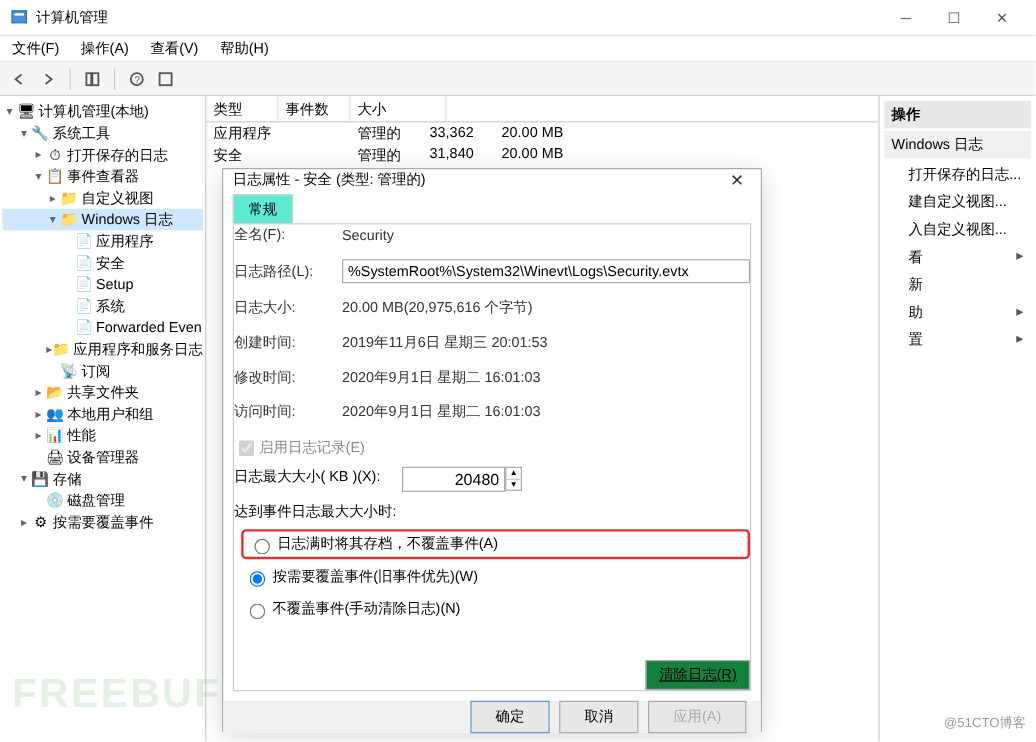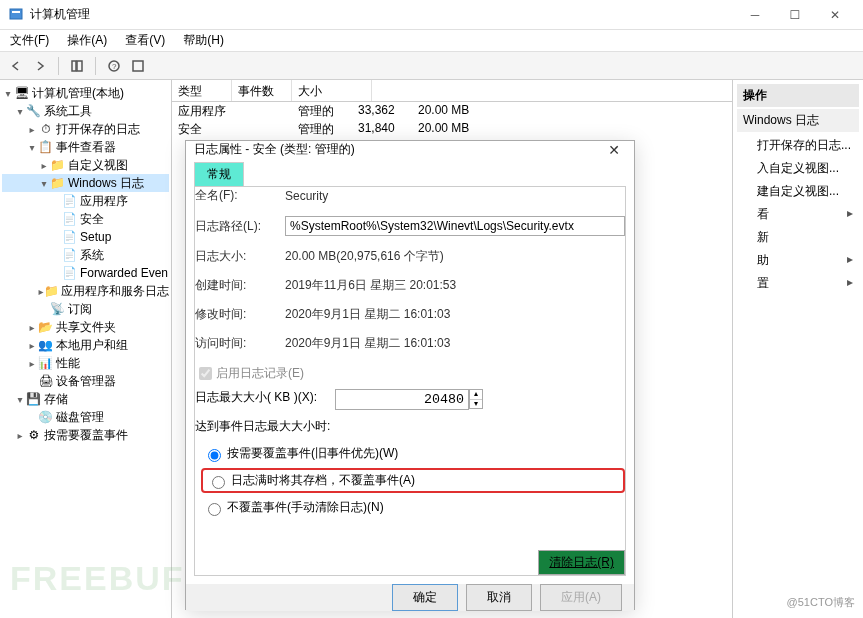--- a/index.html
+++ b/index.html
@@ -41,21 +41,21 @@
 .dbody { flex: 1; border: 1px solid #ccc; margin: 0 8px 8px 8px; padding: 0; font-size: 12px; }
 .frow { display: flex; align-items: center; margin-bottom: 12px; }
 .flabel { width: 90px; color: #333; }
 .fval { flex: 1; color: #333; }
 .fval input[type=text] { width: 100%; padding: 2px 4px; border: 1px solid #aaa; background: #fff; font-size: 12px; }
 .cb-row { display: flex; align-items: center; margin: 10px 0 6px 0; }
 .cb-row input { margin-right: 4px; }
 .cb-row .lbl { color: #888; }
 .size-row { display: flex; align-items: flex-start; margin-bottom: 8px; }
 .size-row .lbl { flex: 0 0 140px; }
-.size-row input { width: 134px; text-align: right; padding: 2px 4px; border: 1px solid #aaa; font-family: Liberation Mono, monospace; }
+.size-row input { width: 86px; text-align: right; padding: 2px 4px; border: 1px solid #aaa; }
 .spinner { display: inline-flex; flex-direction: column; border: 1px solid #aaa; height: 20px; width: 14px; }
 .spinner span { flex: 1; font-size: 8px; text-align: center; line-height: 8px; border-bottom: 1px solid #ccc; }
 .spinner span:last-child { border-bottom: none; }
 .radios { margin-left: 6px; }
 .rrow { display: flex; align-items: center; padding: 4px 2px; margin-bottom: 2px; }
 .rrow input { margin-right: 6px; }
 .rrow.highlight { border: 2px solid #e03030; border-radius: 4px; padding: 2px 4px; }
 .clearbtn { float: right; padding: 3px 10px; border: 1px solid #aaa; background: #15803d; font-size: 12px; text-decoration: underline; }
 .dfoot { height: 40px; display: flex; align-items: center; justify-content: flex-end; padding: 0 12px; gap: 8px; background: #f0f0f0; }
 .dbtn { padding: 4px 20px; border: 1px solid #aaa; background: #e8e8e8; font-size: 12px; }
@@ -241,22 +241,22 @@
       <div class="col col-type">管理的</div>
       <div class="col col-count">31,840</div>
       <div class="col col-size">20.00 MB</div>
     </div>
   </div>
 
   <div class="actions">
     <div class="ahdr">操作</div>
     <div class="asub">Windows 日志</div>
     <div class="aitem">打开保存的日志...</div>
+    <div class="aitem">建自定义视图...</div>
     <div class="aitem">入自定义视图...</div>
-    <div class="aitem">建自定义视图...</div>
     <div class="aitem arrow">看</div>
     <div class="aitem">新</div>
     <div class="aitem arrow">助</div>
     <div class="aitem arrow">置</div>
   </div>
 </div>
 
 <div class="dialog">
   <div class="dtitle">
     <span class="t">日志属性 - 安全 (类型: 管理的)</span>
@@ -298,29 +298,29 @@
     <div class="size-row">
       <span class="lbl">日志最大大小( KB )(X):</span>
       <input type="text" value="20480" style="">
       <div class="spinner">
           <span>▴</span>
           <span>▾</span>
         </div>
     </div>
     <div style="margin-bottom:6px">达到事件日志最大大小时:</div>
     <div class="radios">
-      <div class="rrow">
-          <input type="radio" name="r" checked="" style="">
-          <span>按需要覆盖事件(旧事件优先)(W)</span>
-        </div>
       <div class="rrow highlight">
           <input type="radio" name="r" style="">
           <span>日志满时将其存档，不覆盖事件(A)</span>
         </div>
       <div class="rrow">
+          <input type="radio" name="r" checked="" style="">
+          <span>按需要覆盖事件(旧事件优先)(W)</span>
+        </div>
+      <div class="rrow">
           <input type="radio" name="r" style="">
           <span>不覆盖事件(手动清除日志)(N)</span>
         </div>
     </div>
     <div style="margin-top:30px; overflow:hidden">
       <button class="clearbtn">清除日志(R)</button>
     </div>
   </div>
   <div class="dfoot">
     <button class="dbtn primary">确定</button>

